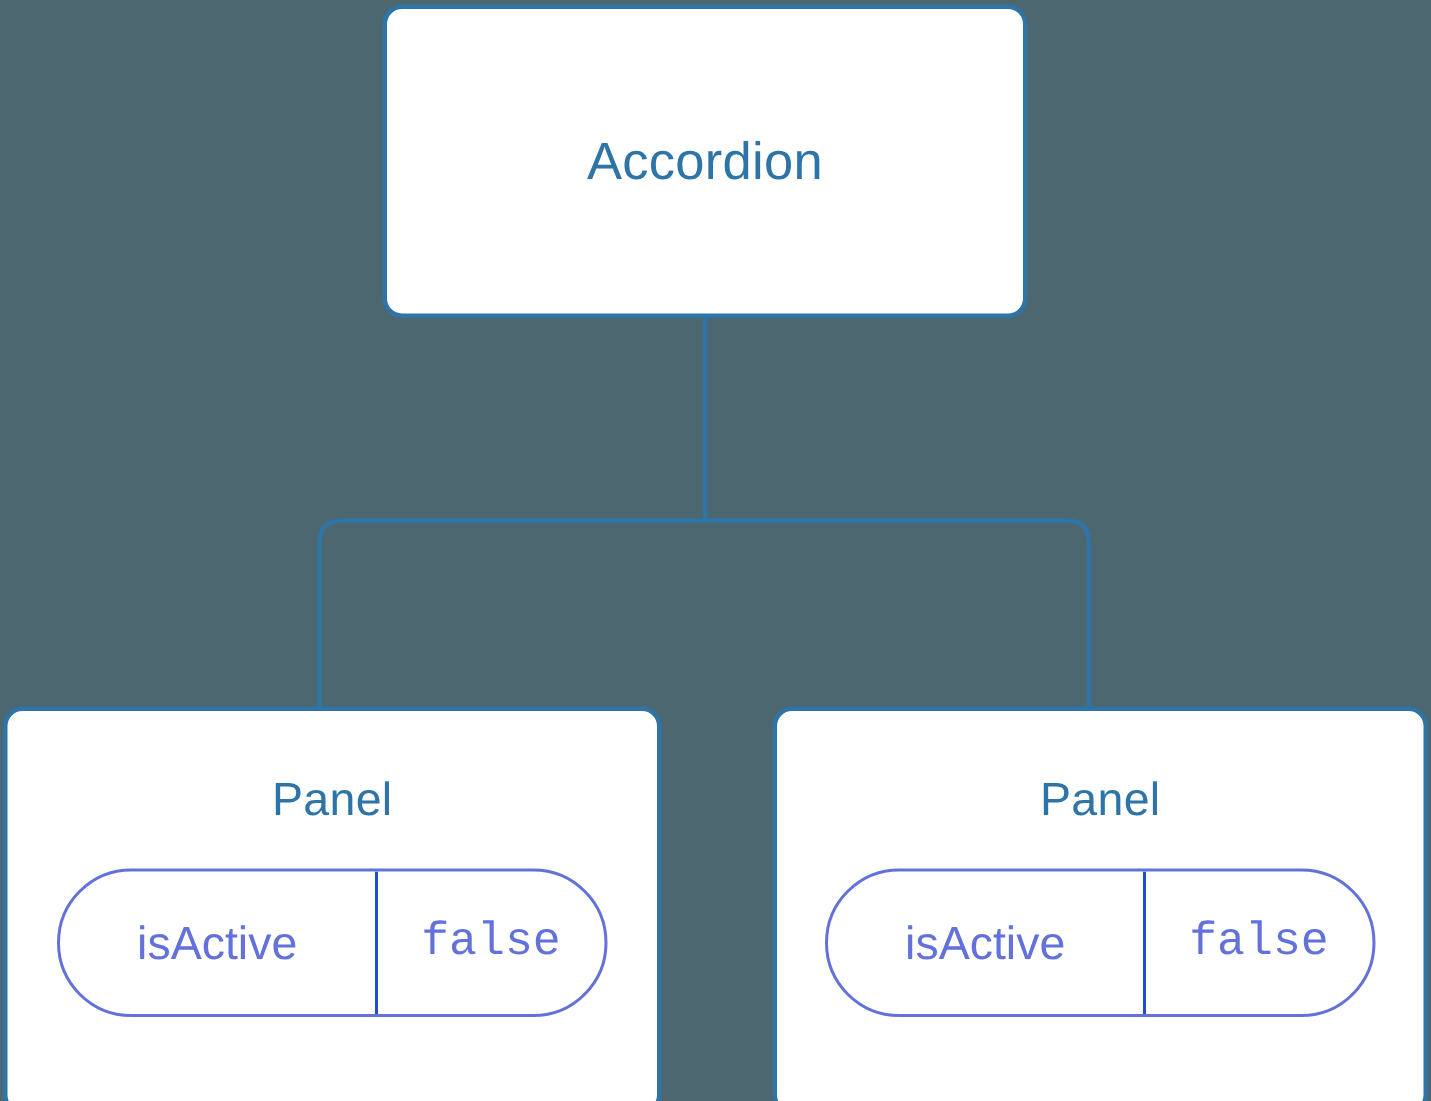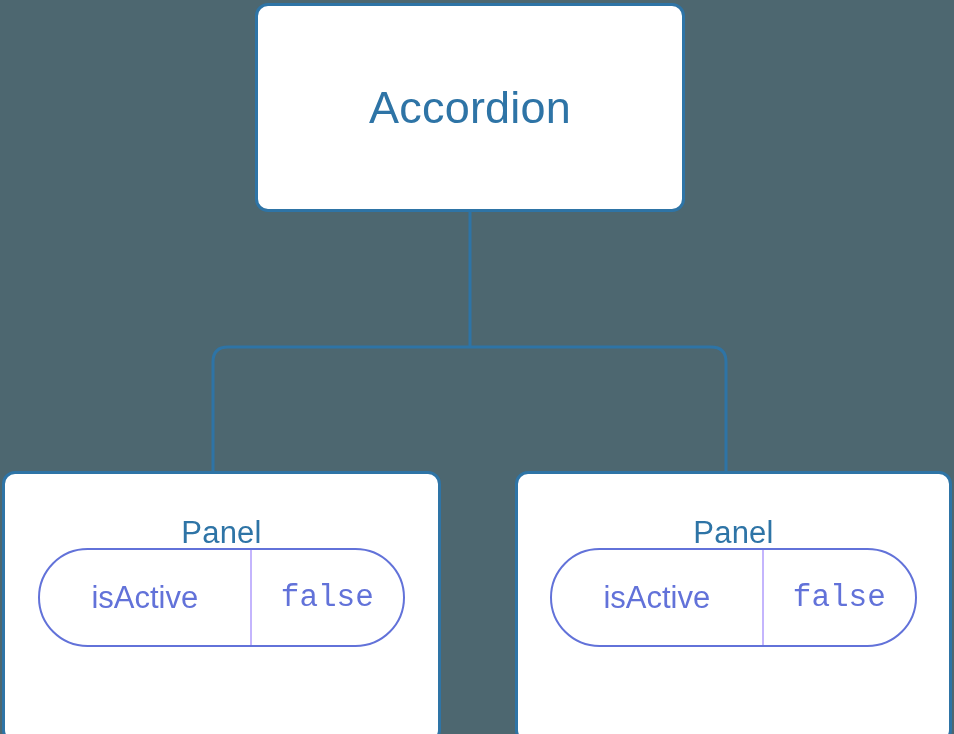--- a/index.html
+++ b/index.html
@@ -57,21 +57,21 @@
 
   .node-title {
     color: #2e74a6;
     font-weight: 400;
     letter-spacing: 0.2px;
     text-align: center;
     white-space: nowrap;
   }
 
   #node-accordion .node-title {
-    font-size: 45px;
+    font-size: 35px;
     line-height: 1;
   }
 
   
   .panel-card {
     top: 471px;
     height: 272px;
     padding-top: 43px;
   }
 
@@ -81,20 +81,21 @@
   }
 
   #node-panel-1 {
     left: 515px;
     width: 437px;
   }
 
   .panel-card .node-title {
     font-size: 31px;
     line-height: 1;
+    margin-bottom: 31px;
     text-align: right;
   }
 
   
   .state-pill {
     display: flex;
     align-items: stretch;
     height: 99px;
     border: 2px solid #6272d9;
     border-radius: 999px;
@@ -111,21 +112,21 @@
     align-items: center;
     justify-content: center;
     color: #6272d9;
     font-size: 31px;
     line-height: 1;
     white-space: nowrap;
   }
 
   .pill-key {
     flex: 0 0 58.3%;
-    border-right: 2px solid #c4b5fd;
+    border-right: 2px solid #1d4ed8;
   }
 
   .pill-value {
     flex: 1 1 auto;
     font-family: Liberation Mono, monospace;
   }
 </style>
 </head>
 <body>
 

